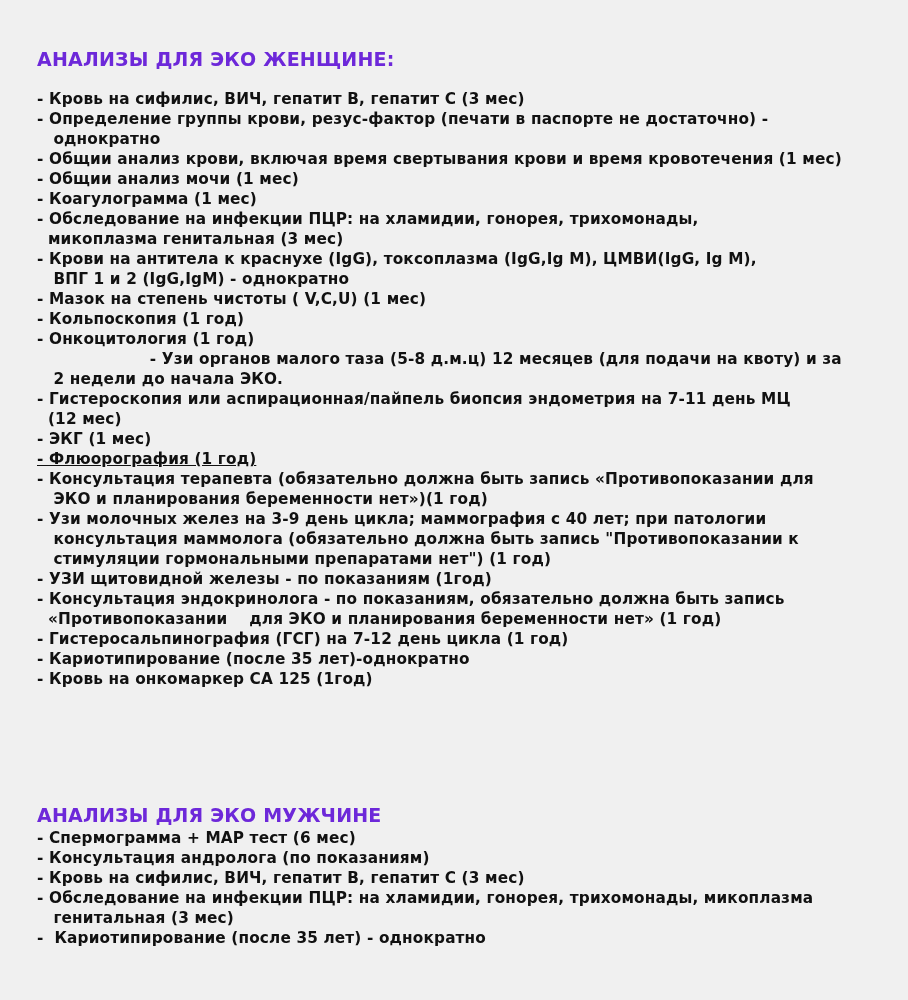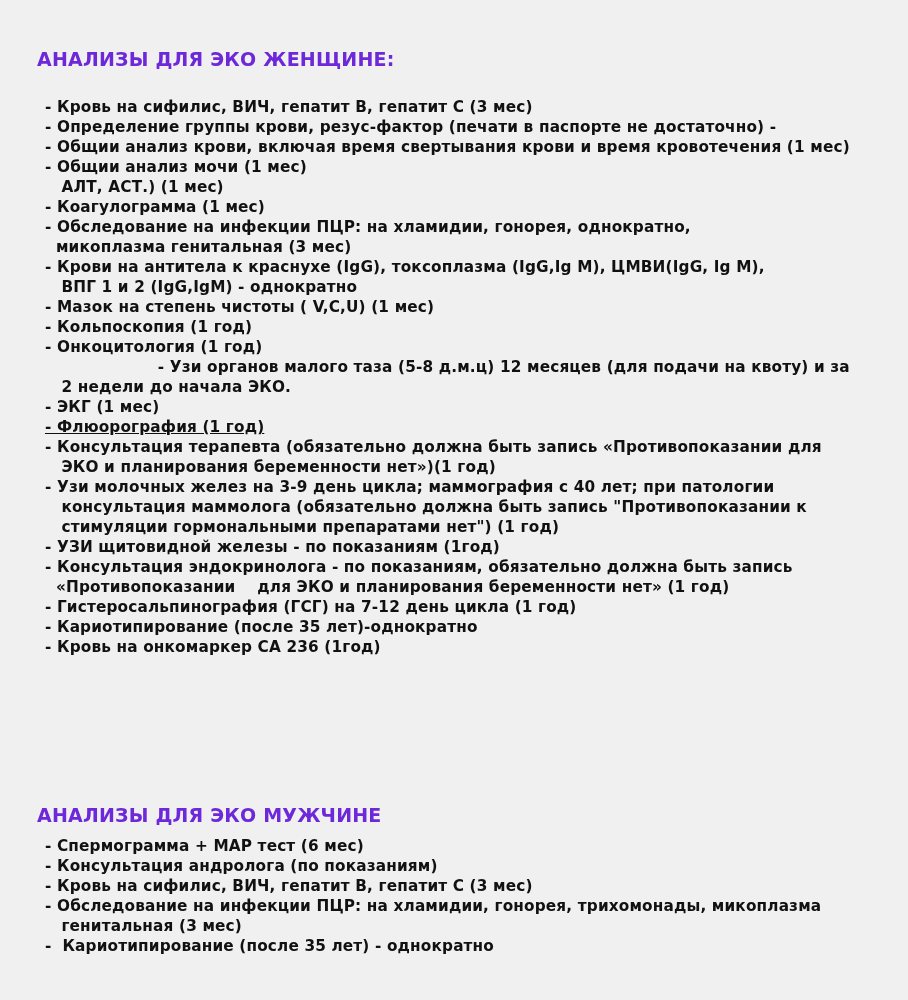--- a/index.html
+++ b/index.html
@@ -26,21 +26,21 @@
     margin: 0;
     font-size: 19px;
     font-weight: bold;
     color: #6d28d9;
     letter-spacing: 0.2px;
     white-space: nowrap;
   }
   .items {
     position: absolute;
     left: 37px;
-    margin: 8px;
+    margin: 0;
     padding: 0;
     list-style: none;
   }
   .item {
     font-size: 15.3px;
     font-weight: bold;
     line-height: 20px;
     white-space: nowrap;
     letter-spacing: 0.15px;
   }
@@ -53,53 +53,57 @@
 <body>
 
 <div class="section" style="top:0;">
   <h2 class="section-title" style="top:48px;">АНАЛИЗЫ ДЛЯ ЭКО ЖЕНЩИНЕ:</h2>
   <ul class="items" style="top:89px;">
       <li class="item">
         <span class="line" style="white-space: pre;">- Кровь на сифилис, ВИЧ, гепатит В, гепатит С (3 мес)</span>
       </li>
       <li class="item">
         <span class="line" style="white-space: pre;">- Определение группы крови, резус-фактор (печати в паспорте не достаточно) -</span>
+        <span class="line" style="white-space: pre;">   однократно</span>
       </li>
       <li class="item">
         <span class="line" style="white-space: pre;">- Общии анализ крови, включая время свертывания крови и время кровотечения (1 мес)</span>
       </li>
       <li class="item">
         <span class="line" style="white-space: pre;">- Общии анализ мочи (1 мес)</span>
       </li>
       <li class="item">
-        <span class="line" style="white-space: pre;">   АЛТ, АСТ.) (1 мес)</span>
       </li>
       <li class="item">
         <span class="line" style="white-space: pre;">- Коагулограмма (1 мес)</span>
       </li>
       <li class="item">
-        <span class="line" style="white-space: pre;">- Обследование на инфекции ПЦР: на хламидии, гонорея, однократно,</span>
+        <span class="line" style="white-space: pre;">- Обследование на инфекции ПЦР: на хламидии, гонорея, трихомонады,</span>
         <span class="line" style="white-space: pre;">  микоплазма генитальная (3 мес)</span>
       </li>
       <li class="item">
         <span class="line" style="white-space: pre;">- Крови на антитела к краснухе (IgG), токсоплазма (IgG,Ig M), ЦМВИ(IgG, Ig M),</span>
         <span class="line" style="white-space: pre;">   ВПГ 1 и 2 (IgG,IgM) - однократно</span>
       </li>
       <li class="item">
         <span class="line" style="white-space: pre;">- Мазок на степень чистоты ( V,C,U) (1 мес)</span>
       </li>
       <li class="item">
         <span class="line" style="white-space: pre;">- Кольпоскопия (1 год)</span>
       </li>
       <li class="item">
         <span class="line" style="white-space: pre;">- Онкоцитология (1 год)</span>
       </li>
       <li class="item">
         <span class="line" style="white-space: pre; text-align: right;">- Узи органов малого таза (5-8 д.м.ц) 12 месяцев (для подачи на квоту) и за</span>
         <span class="line" style="white-space: pre;">   2 недели до начала ЭКО.</span>
+      </li>
+      <li class="item">
+        <span class="line" style="white-space: pre;">- Гистероскопия или аспирационная/пайпель биопсия эндометрия на 7-11 день МЦ</span>
+        <span class="line" style="white-space: pre;">  (12 мес)</span>
       </li>
       <li class="item">
         <span class="line" style="white-space: pre;">- ЭКГ (1 мес)</span>
       </li>
       <li class="item">
         <span class="line" style="white-space: pre; text-decoration: underline;">- Флюорография (1 год)</span>
       </li>
       <li class="item">
         <span class="line" style="white-space: pre;">- Консультация терапевта (обязательно должна быть запись «Противопоказании для</span>
         <span class="line" style="white-space: pre;">   ЭКО и планирования беременности нет»)(1 год)</span>
@@ -116,21 +120,21 @@
         <span class="line" style="white-space: pre;">- Консультация эндокринолога - по показаниям, обязательно должна быть запись</span>
         <span class="line" style="white-space: pre;">  «Противопоказании    для ЭКО и планирования беременности нет» (1 год)</span>
       </li>
       <li class="item">
         <span class="line" style="white-space: pre;">- Гистеросальпинография (ГСГ) на 7-12 день цикла (1 год)</span>
       </li>
       <li class="item">
         <span class="line" style="white-space: pre;">- Кариотипирование (после 35 лет)-однократно</span>
       </li>
       <li class="item">
-        <span class="line" style="white-space: pre;">- Кровь на онкомаркер СА 236 (1год)</span>
+        <span class="line" style="white-space: pre;">- Кровь на онкомаркер СА 125 (1год)</span>
       </li>
     </ul>
 </div>
 
 <div class="section" style="top:0;">
   <h2 class="section-title" style="top:804px;">АНАЛИЗЫ ДЛЯ ЭКО МУЖЧИНЕ</h2>
   <ul class="items" style="top:828px;">
       <li class="item">
         <span class="line" style="white-space: pre;">- Спермограмма + МАР тест (6 мес)</span>
       </li>

